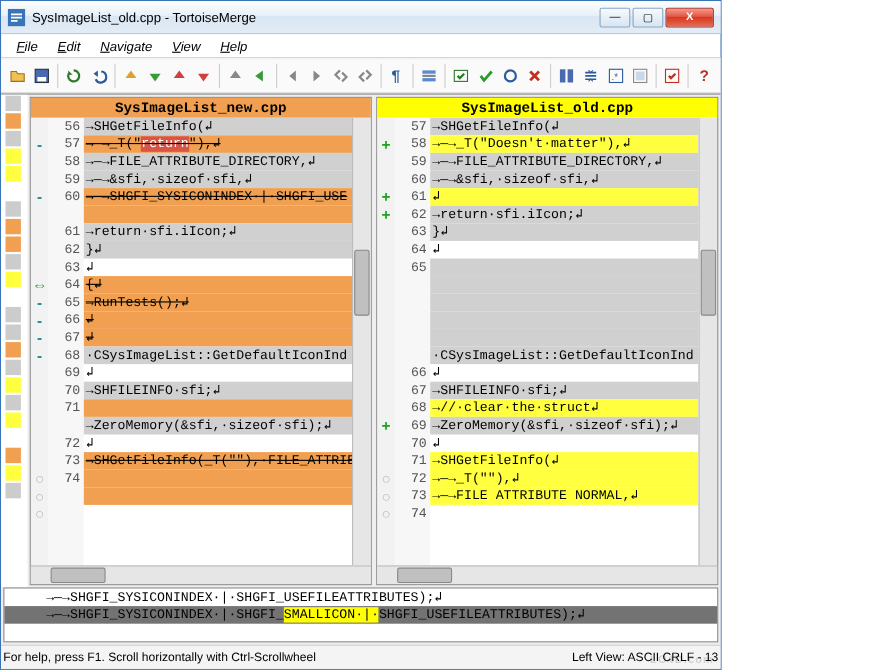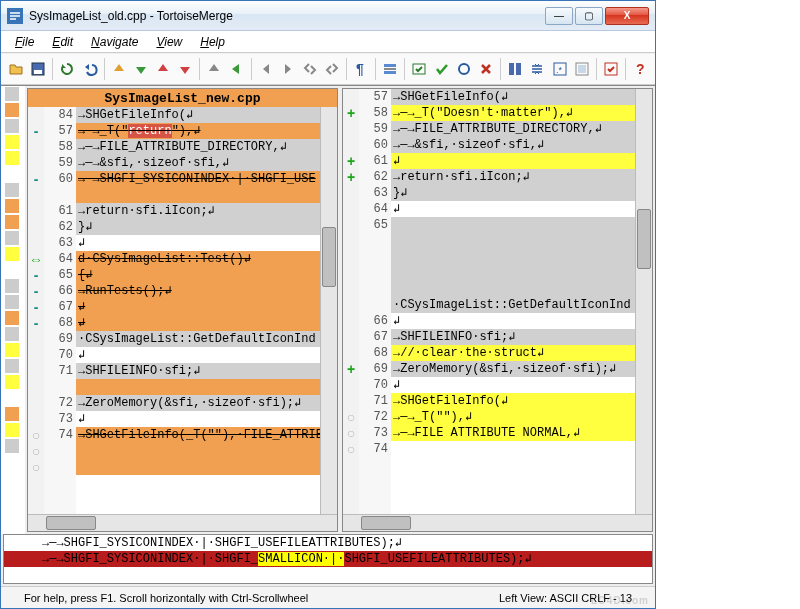--- a/index.html
+++ b/index.html
@@ -28,32 +28,32 @@
 .pane-body { flex:1; display:flex; overflow:hidden; position:relative; }
 .marker-col { width:16px; background:#f2f2f2; display:flex; flex-direction:column; }
 .marker { height:16px; display:flex; align-items:center; justify-content:center; font-size:14px; font-weight:bold; }
 .lineno-col { width:32px; background:#f7f7f7; display:flex; flex-direction:column; text-align:right; font-family:"Courier New",monospace; font-size:12px; padding-right:3px; color:#555; }
 .lineno { height:16px; line-height:16px; }
 .code-col { flex:1; display:flex; flex-direction:column; font-family:"Courier New",monospace; font-size:12px; overflow:hidden; white-space:nowrap; }
 .codeline { height:16px; line-height:16px; padding-left:2px; overflow:hidden; }
 .bg-gray { background:#d0d0d0; }
 .bg-yellow { background:#ffff40; }
 .bg-orange { background:#f0a050; }
-.bg-ltyellow { background:#b91c1c; }
+.bg-ltyellow { background:#737373; }
 .strike { text-decoration:line-through; }
 .hl-red { background:#d85545; color:#fff; }
 .hl-yel { background:#ffff00; }
 .hl-und { }
 .vscroll { width:17px; background:#e6e6e6; border-left:1px solid #bbb; position:relative; }
 .vthumb { position:absolute; left:1px; right:1px; background:#c0c0c0; border:1px solid #888; border-radius:2px; }
 .hscroll { height:17px; background:#e6e6e6; border-top:1px solid #bbb; position:relative; }
 .hthumb { position:absolute; top:1px; bottom:1px; background:#c0c0c0; border:1px solid #888; border-radius:2px; }
 .mergepane { height:50px; border:1px solid #888; margin:0 2px 2px 2px; background:#fff; display:flex; flex-direction:column; font-family:"Courier New",monospace; font-size:12px; }
 .mergeline { height:16px; line-height:16px; padding-left:38px; overflow:hidden; white-space:nowrap; }
-.statusbar { height:22px; border-top:1px solid #ccc; display:flex; align-items:center; padding:0 23px; font-size:11px; background:#f4f4f4; justify-content:space-between; }
+.statusbar { height:22px; border-top:1px solid #ccc; display:flex; align-items:center; padding:0 2px; font-size:11px; background:#f4f4f4; justify-content:space-between; }
 .footer { position:absolute; bottom:2px; right:6px; font-size:10px; color:rgba(0,0,0,0.15); font-weight:bold; letter-spacing:1px; pointer-events:none; }
 svg { display:block; }
 </style>
 </head>
 <body>
 
 <div class="window">
 
   <div class="titlebar">
     <span class="icon">
@@ -288,21 +288,21 @@
               <div class="marker"></div>
               <div class="marker"></div>
               <div class="marker"></div>
               <div class="marker"></div>
               <div class="marker"></div>
               <div class="marker" style="color: rgb(187, 187, 187);">○</div>
               <div class="marker" style="color: rgb(187, 187, 187);">○</div>
               <div class="marker" style="color: rgb(187, 187, 187);">○</div>
             </div>
           <div class="lineno-col" id="lln">
-              <div class="lineno">84</div>
+              <div class="lineno">56</div>
               <div class="lineno">57</div>
               <div class="lineno">58</div>
               <div class="lineno">59</div>
               <div class="lineno">60</div>
               <div class="lineno"></div>
               <div class="lineno">61</div>
               <div class="lineno">62</div>
               <div class="lineno">63</div>
               <div class="lineno">64</div>
               <div class="lineno">65</div>
@@ -322,21 +322,20 @@
           <div class="code-col" id="lcc">
               <div class="codeline bg-gray ">→SHGetFileInfo(↲</div>
               <div class="codeline bg-orange strike">→—→_T("<span class="hl-red">return</span>"),↲</div>
               <div class="codeline bg-gray ">→—→FILE_ATTRIBUTE_DIRECTORY,↲</div>
               <div class="codeline bg-gray ">→—→&amp;sfi,·sizeof·sfi,↲</div>
               <div class="codeline bg-orange strike">→—→SHGFI_SYSICONINDEX·|·SHGFI_USE</div>
               <div class="codeline bg-orange "></div>
               <div class="codeline bg-gray ">→return·sfi.iIcon;↲</div>
               <div class="codeline bg-gray ">}↲</div>
               <div class="codeline  ">↲</div>
-              <div class="codeline bg-orange strike">d·CSysImageList::Test()↲</div>
               <div class="codeline bg-orange strike">{↲</div>
               <div class="codeline bg-orange strike">→RunTests();↲</div>
               <div class="codeline bg-orange strike">↲</div>
               <div class="codeline bg-orange strike">↲</div>
               <div class="codeline bg-gray ">·CSysImageList::GetDefaultIconInd</div>
               <div class="codeline  ">↲</div>
               <div class="codeline bg-gray ">→SHFILEINFO·sfi;↲</div>
               <div class="codeline bg-orange "></div>
               <div class="codeline bg-gray ">→ZeroMemory(&amp;sfi,·sizeof·sfi);↲</div>
               <div class="codeline  ">↲</div>
@@ -347,20 +346,21 @@
           <div class="vscroll">
               <div class="vthumb" style="top:120px;height:60px"></div>
             </div>
         </div>
         <div class="hscroll">
             <div class="hthumb" style="left:18px;width:50px"></div>
           </div>
       </div>
 
       <div class="pane">
+        <div class="pane-header right">SysImageList_old.cpp</div>
         <div class="pane-body">
           <div class="marker-col" id="rmk">
               <div class="marker"></div>
               <div class="marker" style="color: rgb(26, 165, 26);">+</div>
               <div class="marker"></div>
               <div class="marker"></div>
               <div class="marker" style="color: rgb(26, 165, 26);">+</div>
               <div class="marker" style="color: rgb(26, 165, 26);">+</div>
               <div class="marker"></div>
               <div class="marker"></div>

